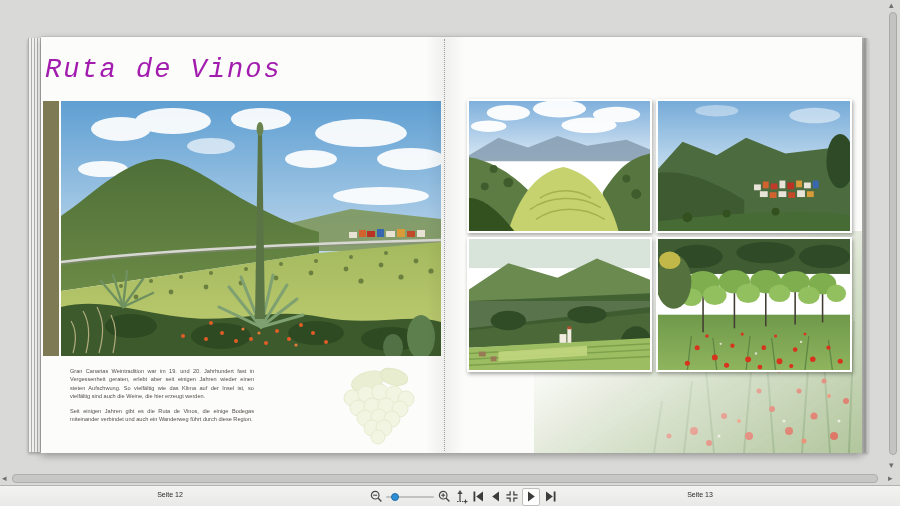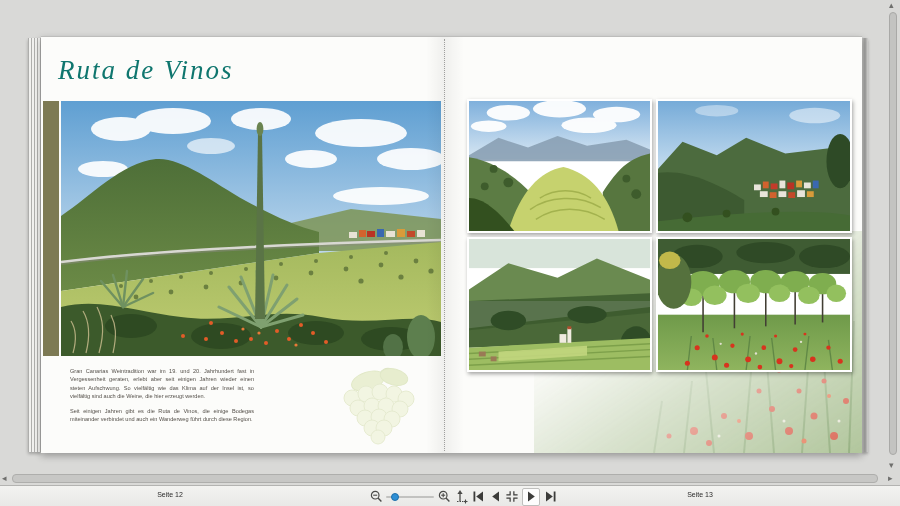--- a/index.html
+++ b/index.html
@@ -19,22 +19,22 @@
   .pages{position:absolute;left:13px;top:0;width:821px;height:416px;background:#fcfcfa;
     border-top:1px solid #bdbdbb;box-shadow:0 3px 7px rgba(0,0,0,.3);}
   .page{position:absolute;top:0;height:416px;overflow:hidden;}
   .page-left{left:0;width:403px;}
   .page-right{left:403px;width:418px;}
   .fold{position:absolute;left:403px;top:2px;height:412px;width:0;border-left:1px dotted #9f9f9d;z-index:5;}
   .fold-shade{position:absolute;left:385px;top:0;width:38px;height:416px;z-index:4;pointer-events:none;
     background:linear-gradient(90deg,rgba(0,0,0,0) 0%,rgba(0,0,0,.05) 48%,rgba(0,0,0,0) 100%);}
 
   
-  .title{position:absolute;left:17px;top:18px;margin:0;font-family:Liberation Serif, serif;font-style:italic;
-    font-weight:500;font-size:27px;letter-spacing:2px;color:#0f766e;white-space:nowrap;}
+  .title{position:absolute;left:4px;top:18px;margin:0;font-family:Liberation Mono, monospace;font-style:italic;
+    font-weight:500;font-size:27px;letter-spacing:2px;color:#a21caf;white-space:nowrap;}
   .olive-bar{position:absolute;left:2px;top:64px;width:16px;height:255px;background:#7d7a54;}
   .photo-main{position:absolute;left:20px;top:64px;width:380px;height:255px;margin:0;}
   .photo-main svg{display:block;width:100%;height:100%;}
   .bodytext{position:absolute;left:29px;top:330px;width:184px;color:#55504a;font-size:5.6px;line-height:1.5;
     text-align:justify;}
   .bodytext p{margin:0 0 6px 0;}
   .grapes{position:absolute;left:281px;top:327px;width:96px;height:82px;opacity:.55;}
 
   
   .photo{position:absolute;margin:0;background:#fff;padding:2px;box-sizing:border-box;

